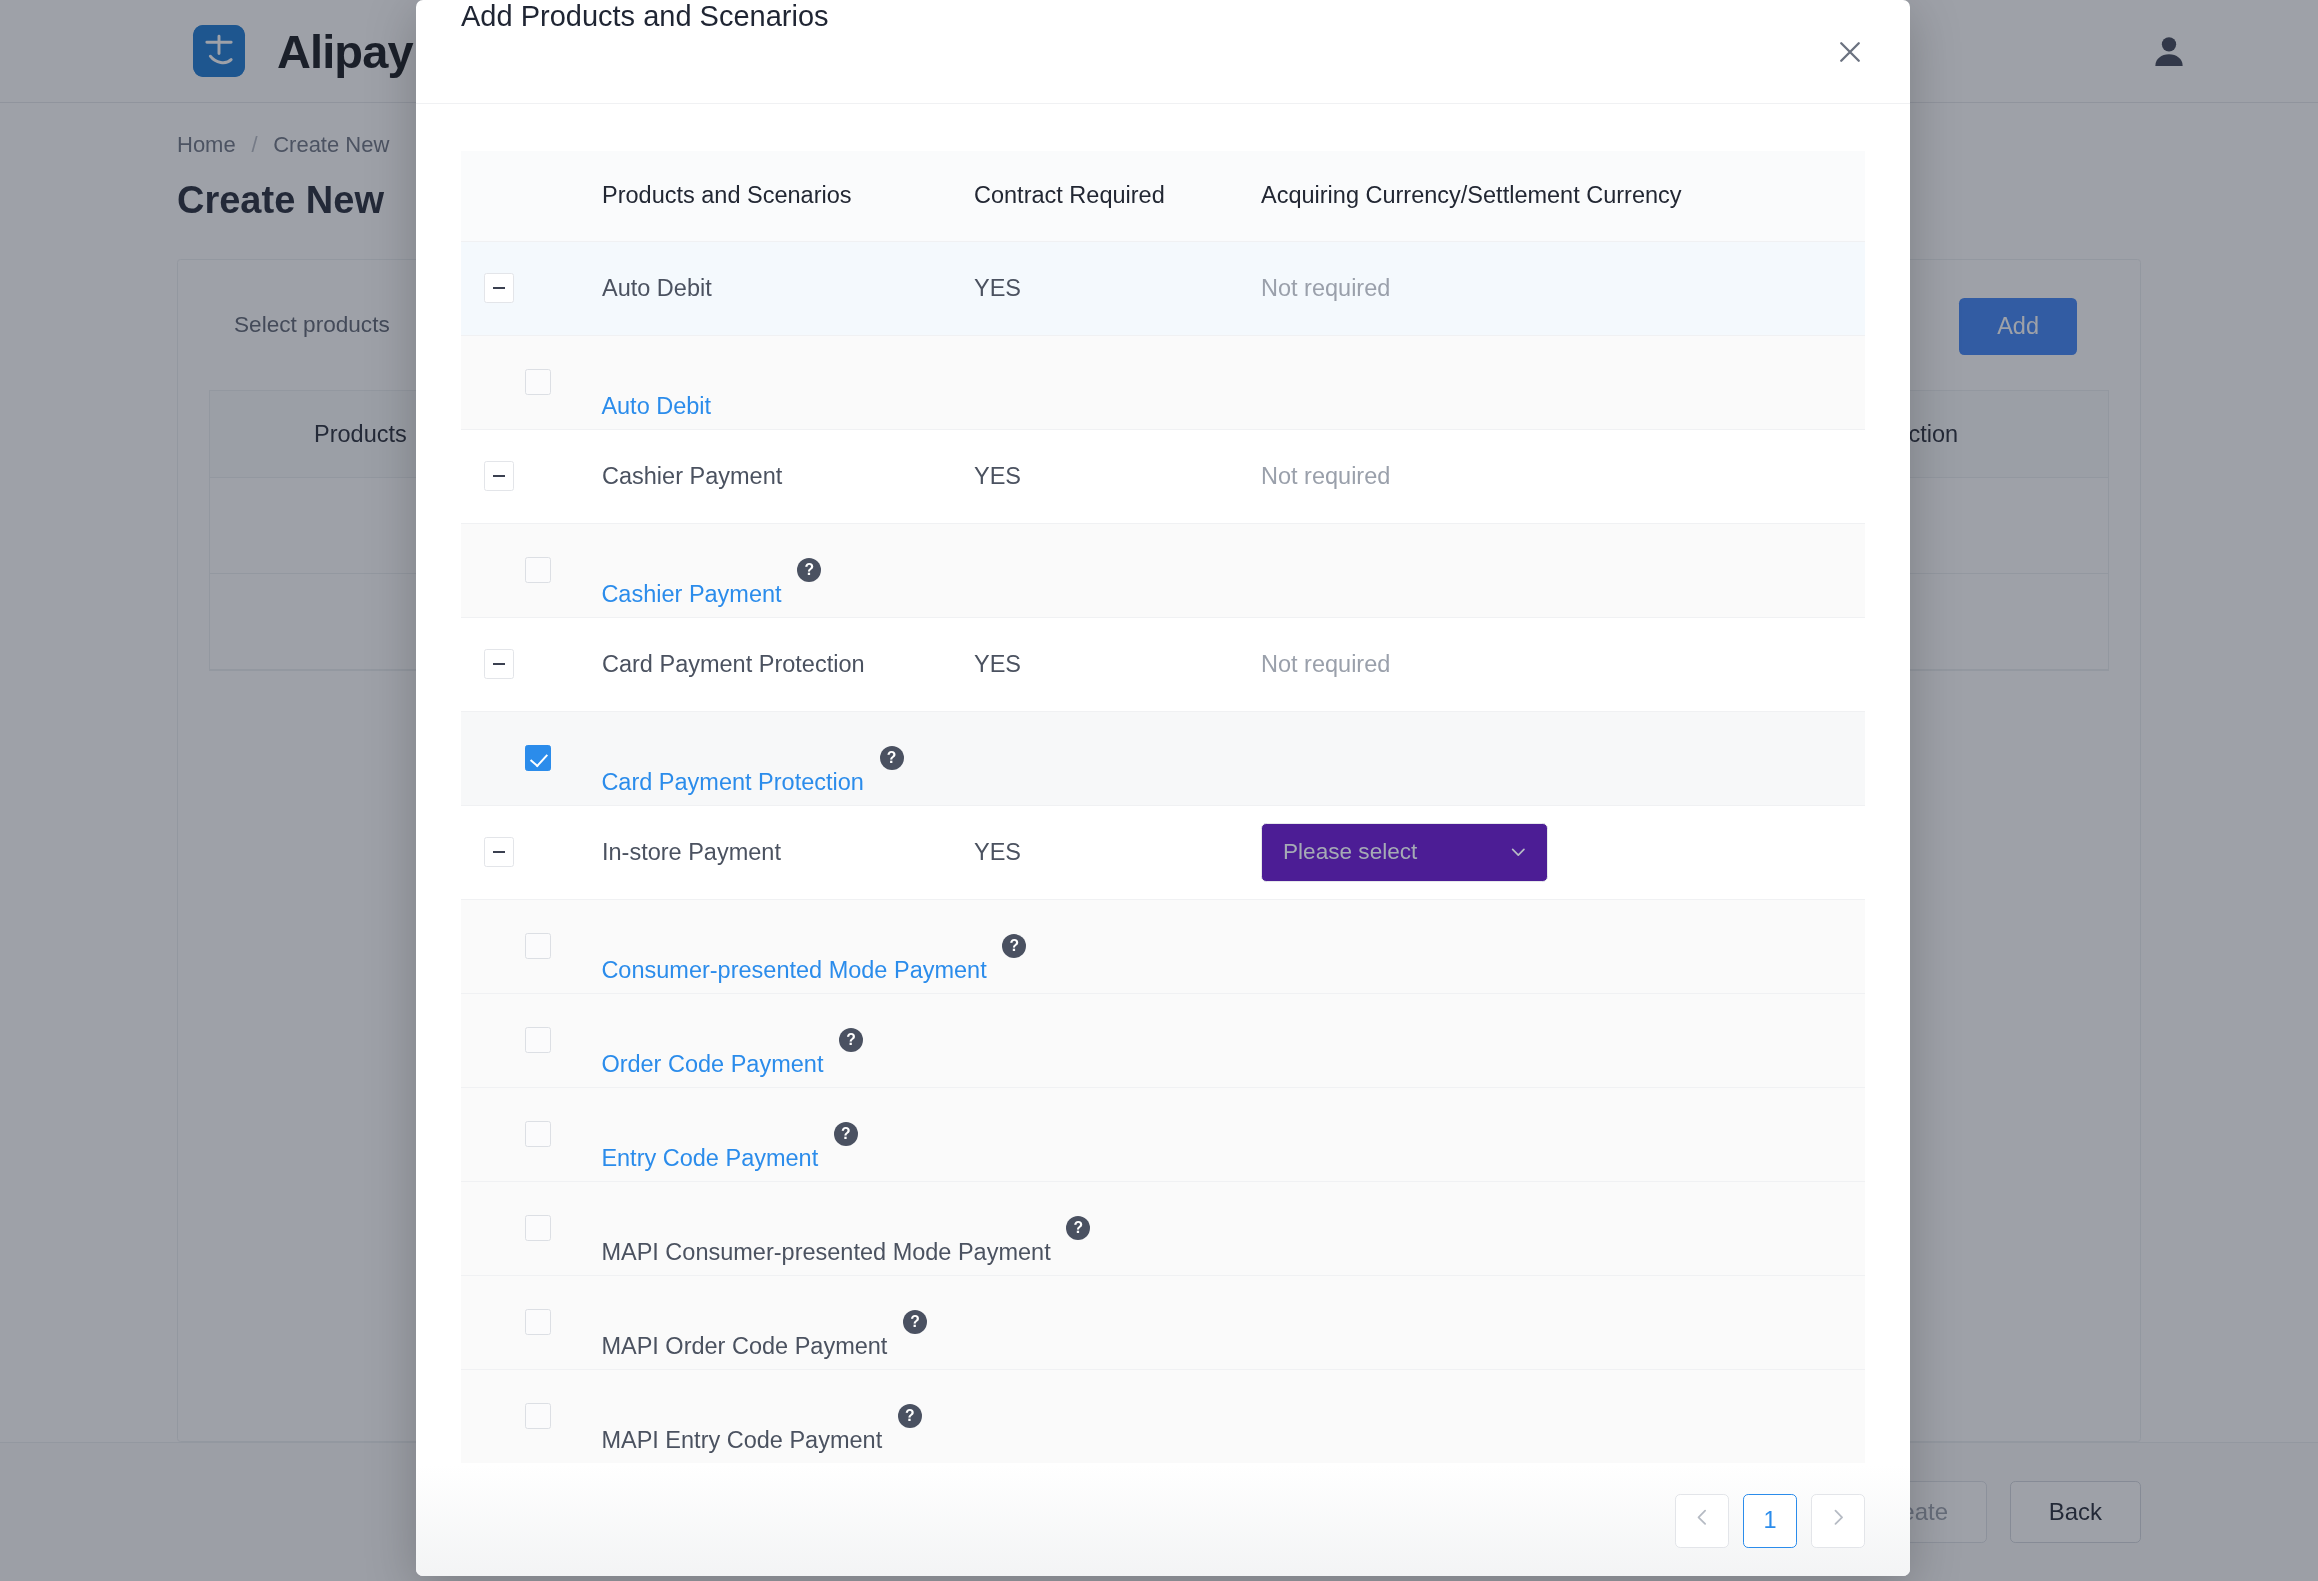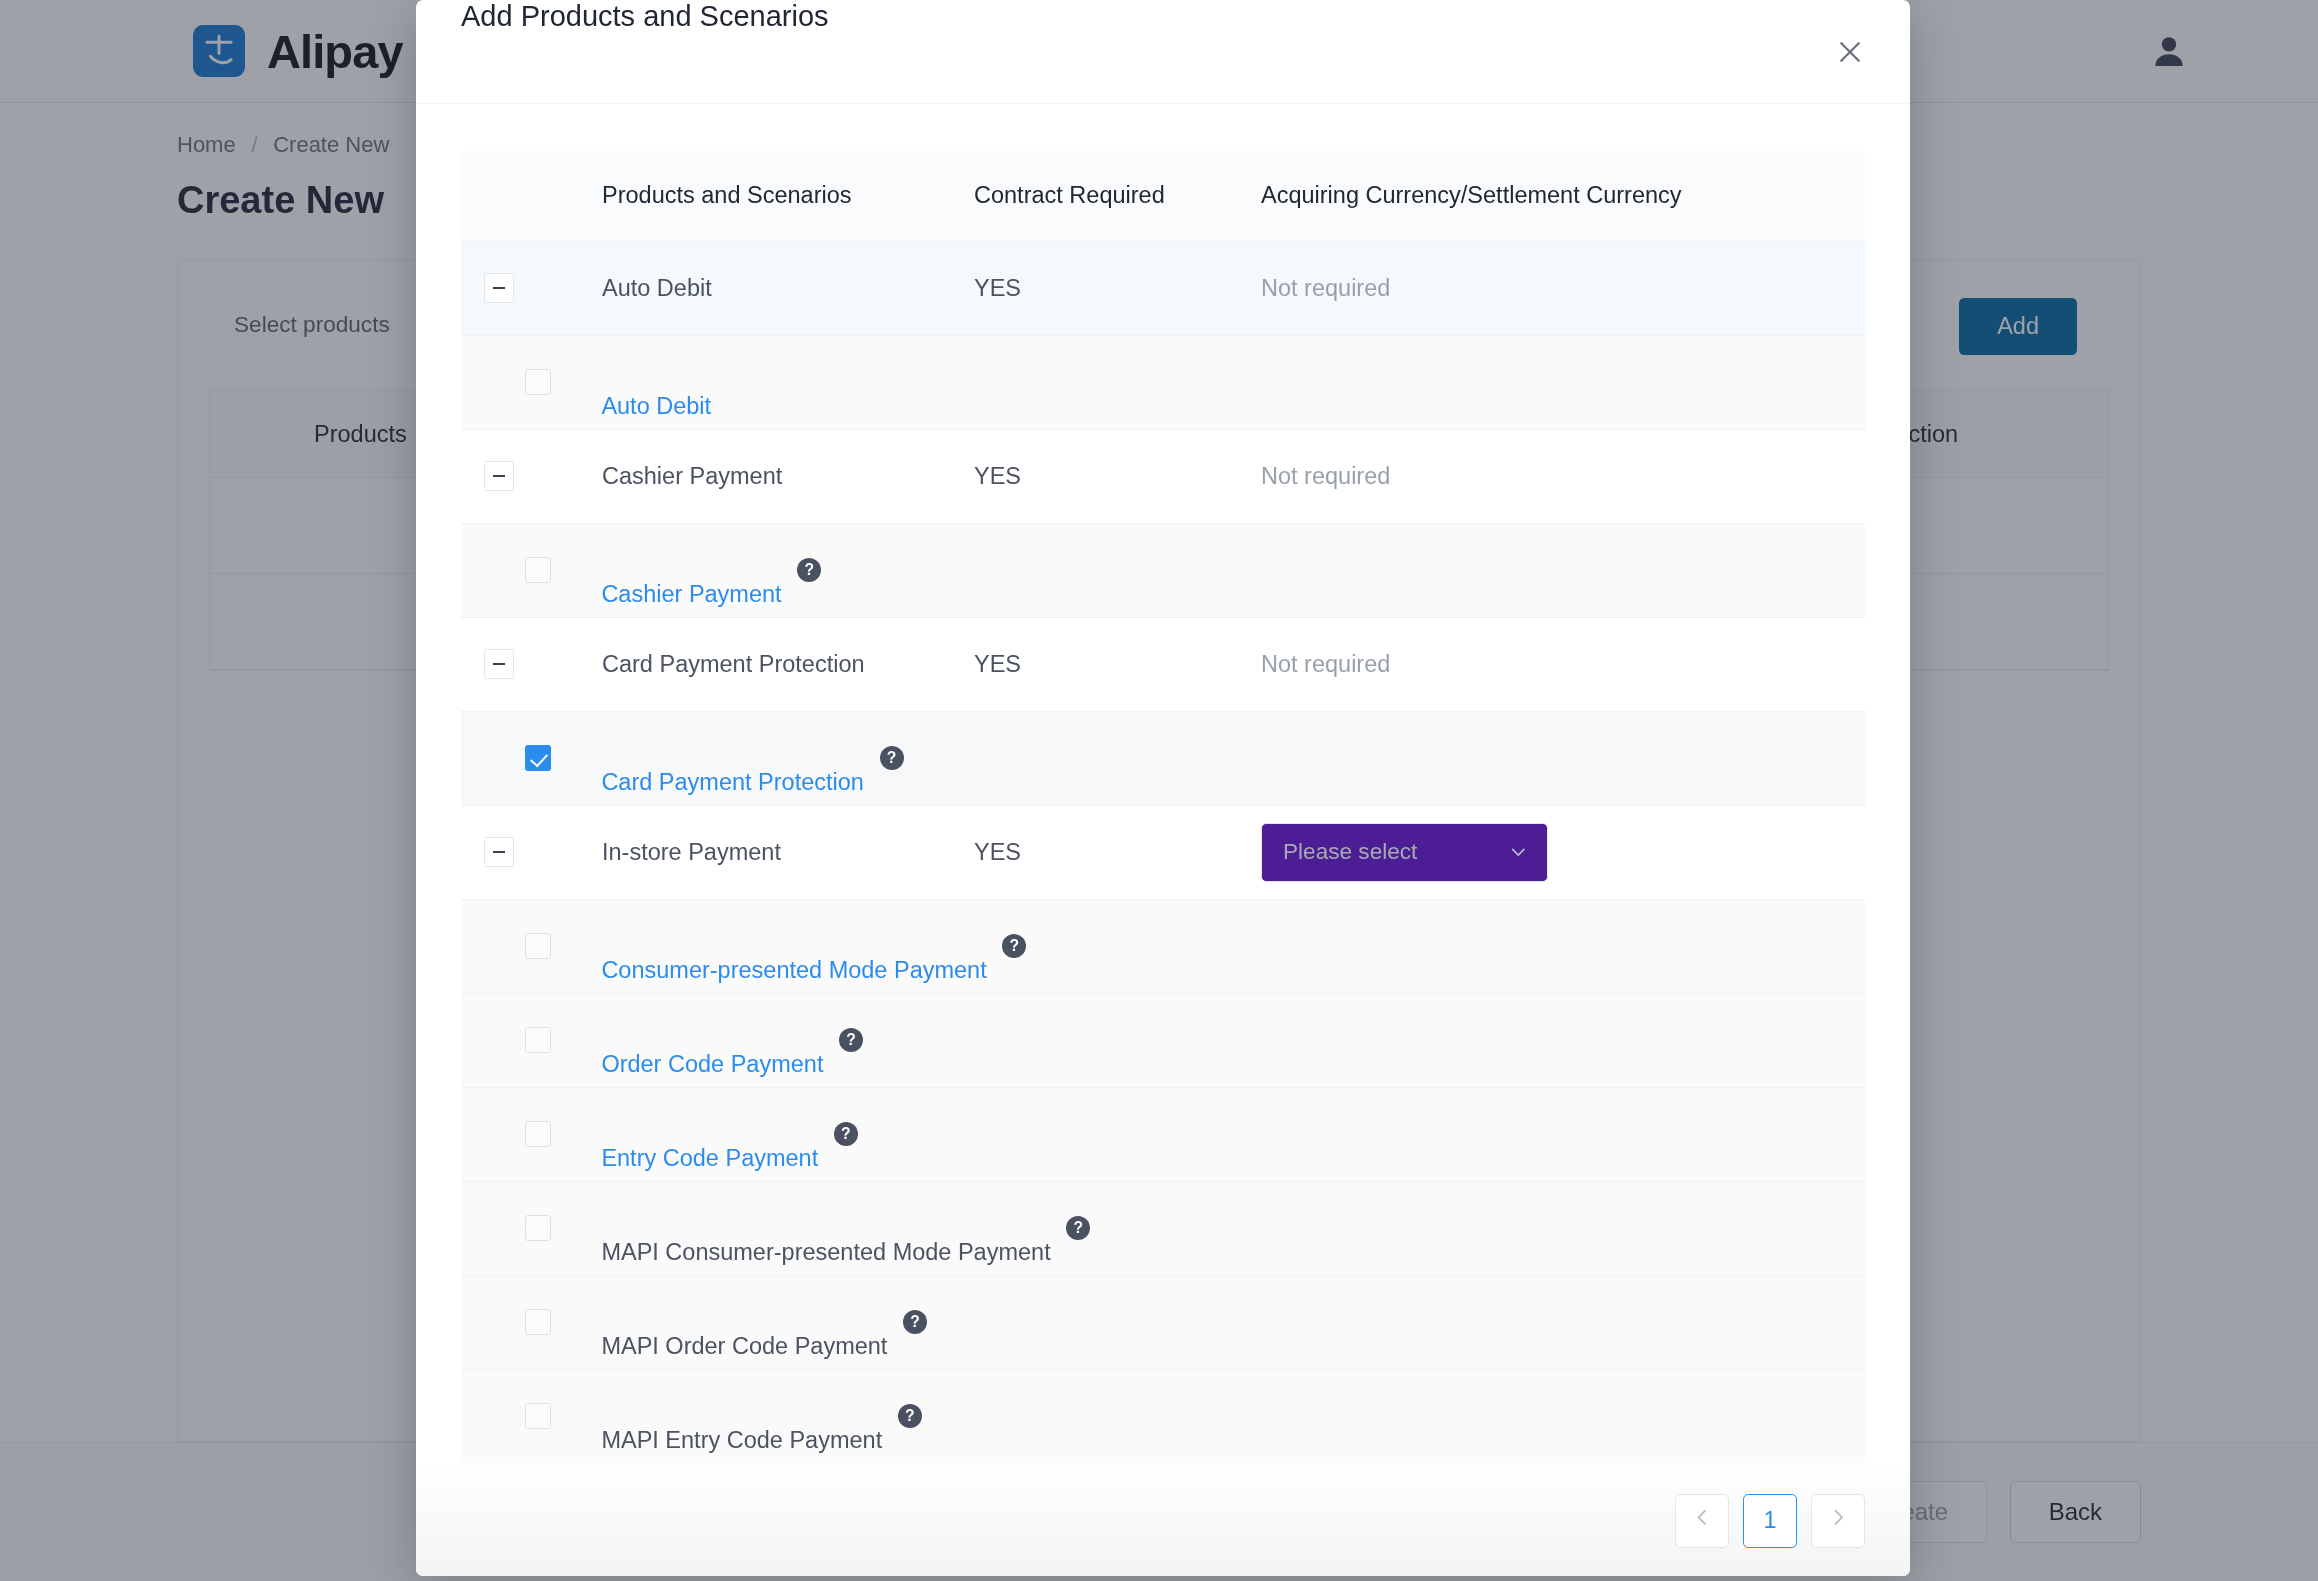--- a/index.html
+++ b/index.html
@@ -26,21 +26,21 @@
   }
   .logo-wrap { display: flex; align-items: center; margin-left: 193px; }
   .logo-mark {
     width: 52px; height: 52px; border-radius: 10.4px;
     background: #1677d2;
     position: relative; flex: none;
   }
   .logo-mark svg { position: absolute; inset: 0; }
   .logo-word {
     font-size: 47px; font-weight: 700; letter-spacing: -0.9px;
-    color: #12141a; margin-left: 22px; line-height: 1;
+    color: #12141a; margin-left: 32px; line-height: 1;
   }
   .logo-sub {
     margin-left: 17.4px; line-height: 1.18;
     font-size: 16.5px; font-weight: 700; color: #20242c;
     letter-spacing: 0.3px;
   }
   .avatar-icon {
     position: absolute; right: 129px; top: 50%; transform: translateY(-50%);
     width: 40px; height: 40px; color: #3b4152;
   }
@@ -64,21 +64,21 @@
     background: #ffffff;
     border: 0.9px solid #eceef1;
     border-radius: 3.5px;
   }
   .bg-card-hint {
     position: absolute; top: 52px; left: 56px;
     font-size: 22.6px; color: #5b6270; white-space: nowrap;
   }
   .bg-add-btn {
     position: absolute; top: 38px; right: 63px;
-    background: #0369a1; color: #ffffff;
+    background: #3b82f6; color: #ffffff;
     font-size: 23.5px; border: none; border-radius: 5.2px;
     padding: 15px 38px; cursor: pointer;
   }
   .bg-table {
     position: absolute; top: 130px; left: 31px; right: 31px;
     border: 0.9px solid #eceef1;
   }
   .bg-table-head {
     display: flex; background: #fafbfc;
     height: 87px; align-items: center;

